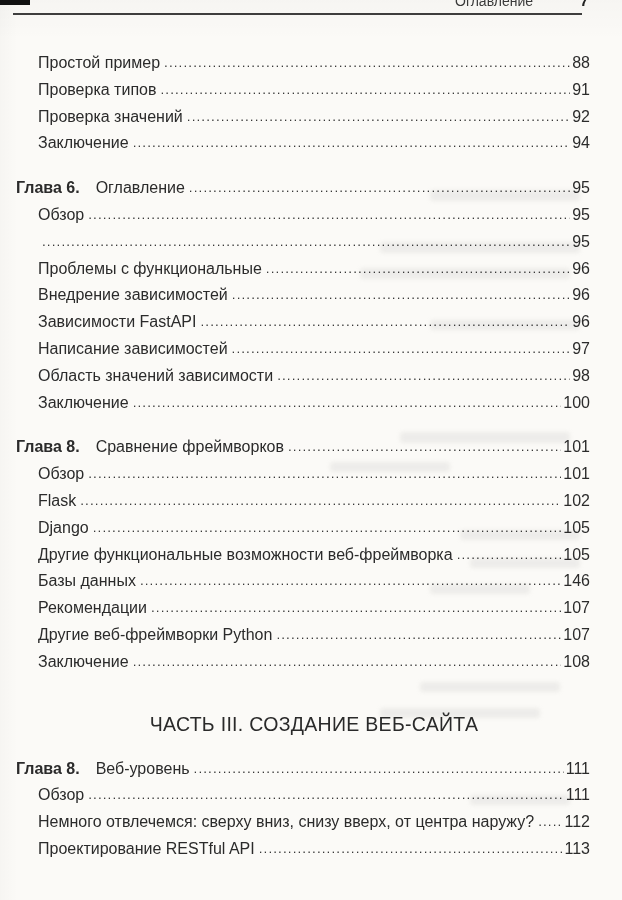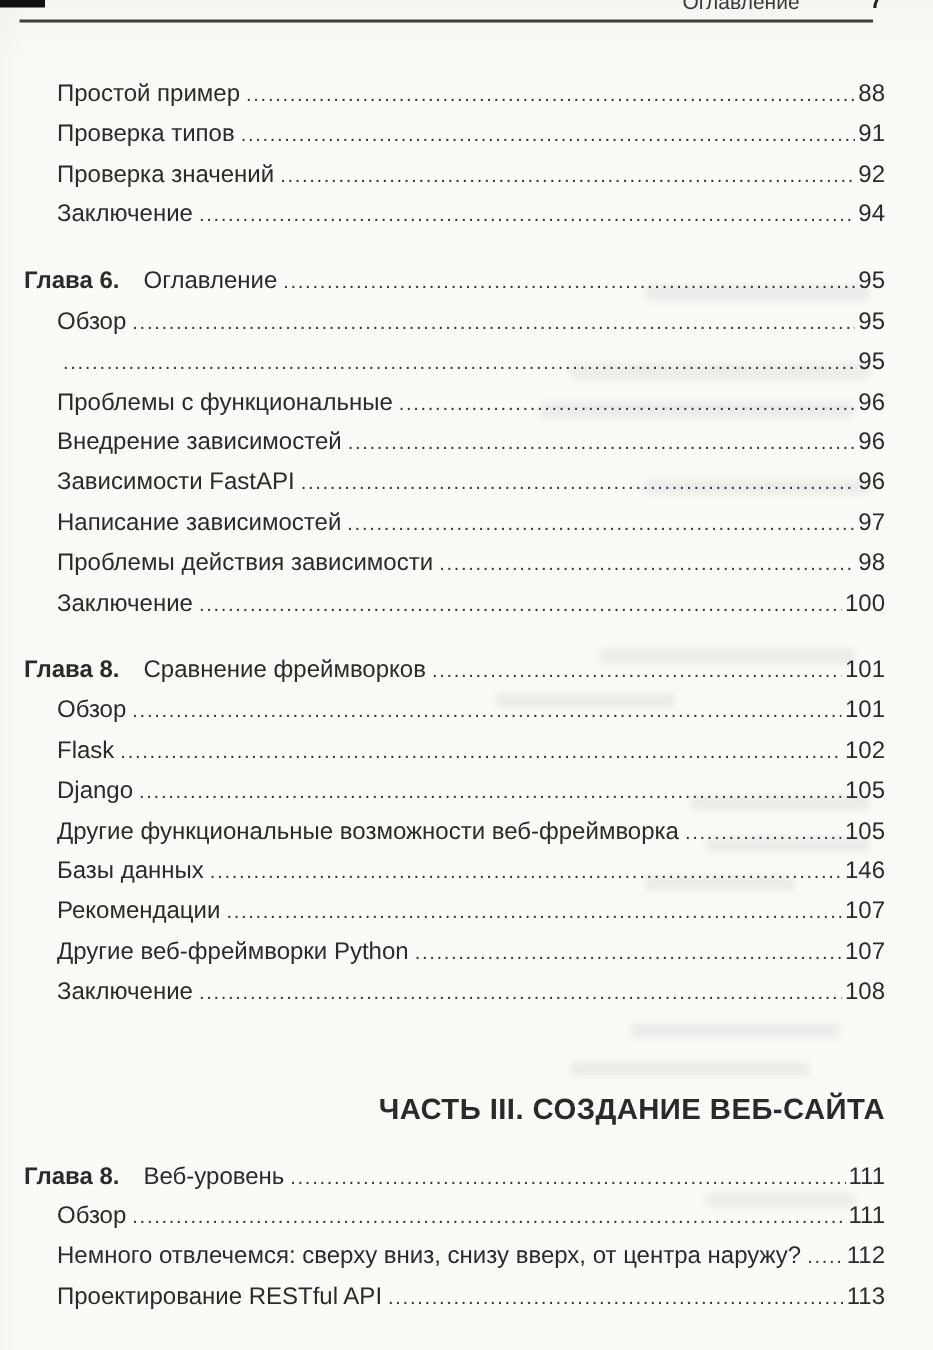--- a/index.html
+++ b/index.html
@@ -23,21 +23,21 @@
   .row{display:flex;align-items:center;height:26.8px;line-height:26.8px;font-size:16px;white-space:nowrap;}
   .row .t{flex:0 0 auto;}
   .pfx{font-weight:700;margin-right:16px;}
   .dots{flex:1 1 auto;overflow:hidden;white-space:nowrap;font-size:13.5px;letter-spacing:1.1px;color:#383838;margin:0 2px 0 4px;}
   .dots::after{content:"...................................................................................................................................................................................................................";}
   .pg{flex:0 0 auto;text-align:right;}
   .chap{margin-left:-22px;}
   .chap .t{font-weight:400;}
   .mt18{margin-top:18px;}
   .mt20{margin-top:20px;}
-  .part-heading{margin-top:52px;height:24px;line-height:24px;text-align:right;font-weight:700;font-size:19.5px;letter-spacing:0.3px;color:#2a2a2a;white-space:nowrap;}
+  .part-heading{margin-top:36px;height:24px;line-height:24px;text-align:center;font-weight:400;font-size:19.5px;letter-spacing:0.3px;color:#2a2a2a;white-space:nowrap;}
   
   .smudge{position:absolute;background:rgba(150,150,150,0.13);filter:blur(2px);border-radius:3px;pointer-events:none;}
 </style>
 </head>
 <body>
 
 <div class="corner-mark"></div>
 
 <div class="running-head">Оглавление</div>
 <div class="running-pageno">7</div>
@@ -109,21 +109,21 @@
     <span class="t">Зависимости FastAPI</span>
     <span class="dots"></span>
     <span class="pg">96</span>
   </div>
   <div class="row sub">
     <span class="t">Написание зависимостей</span>
     <span class="dots"></span>
     <span class="pg">97</span>
   </div>
   <div class="row sub">
-    <span class="t">Проблемы действия зависимости</span>
+    <span class="t">Область значений зависимости</span>
     <span class="dots"></span>
     <span class="pg">98</span>
   </div>
   <div class="row sub">
     <span class="t">Заключение</span>
     <span class="dots"></span>
     <span class="pg">100</span>
   </div>
 
   <div class="row chap mt18">

